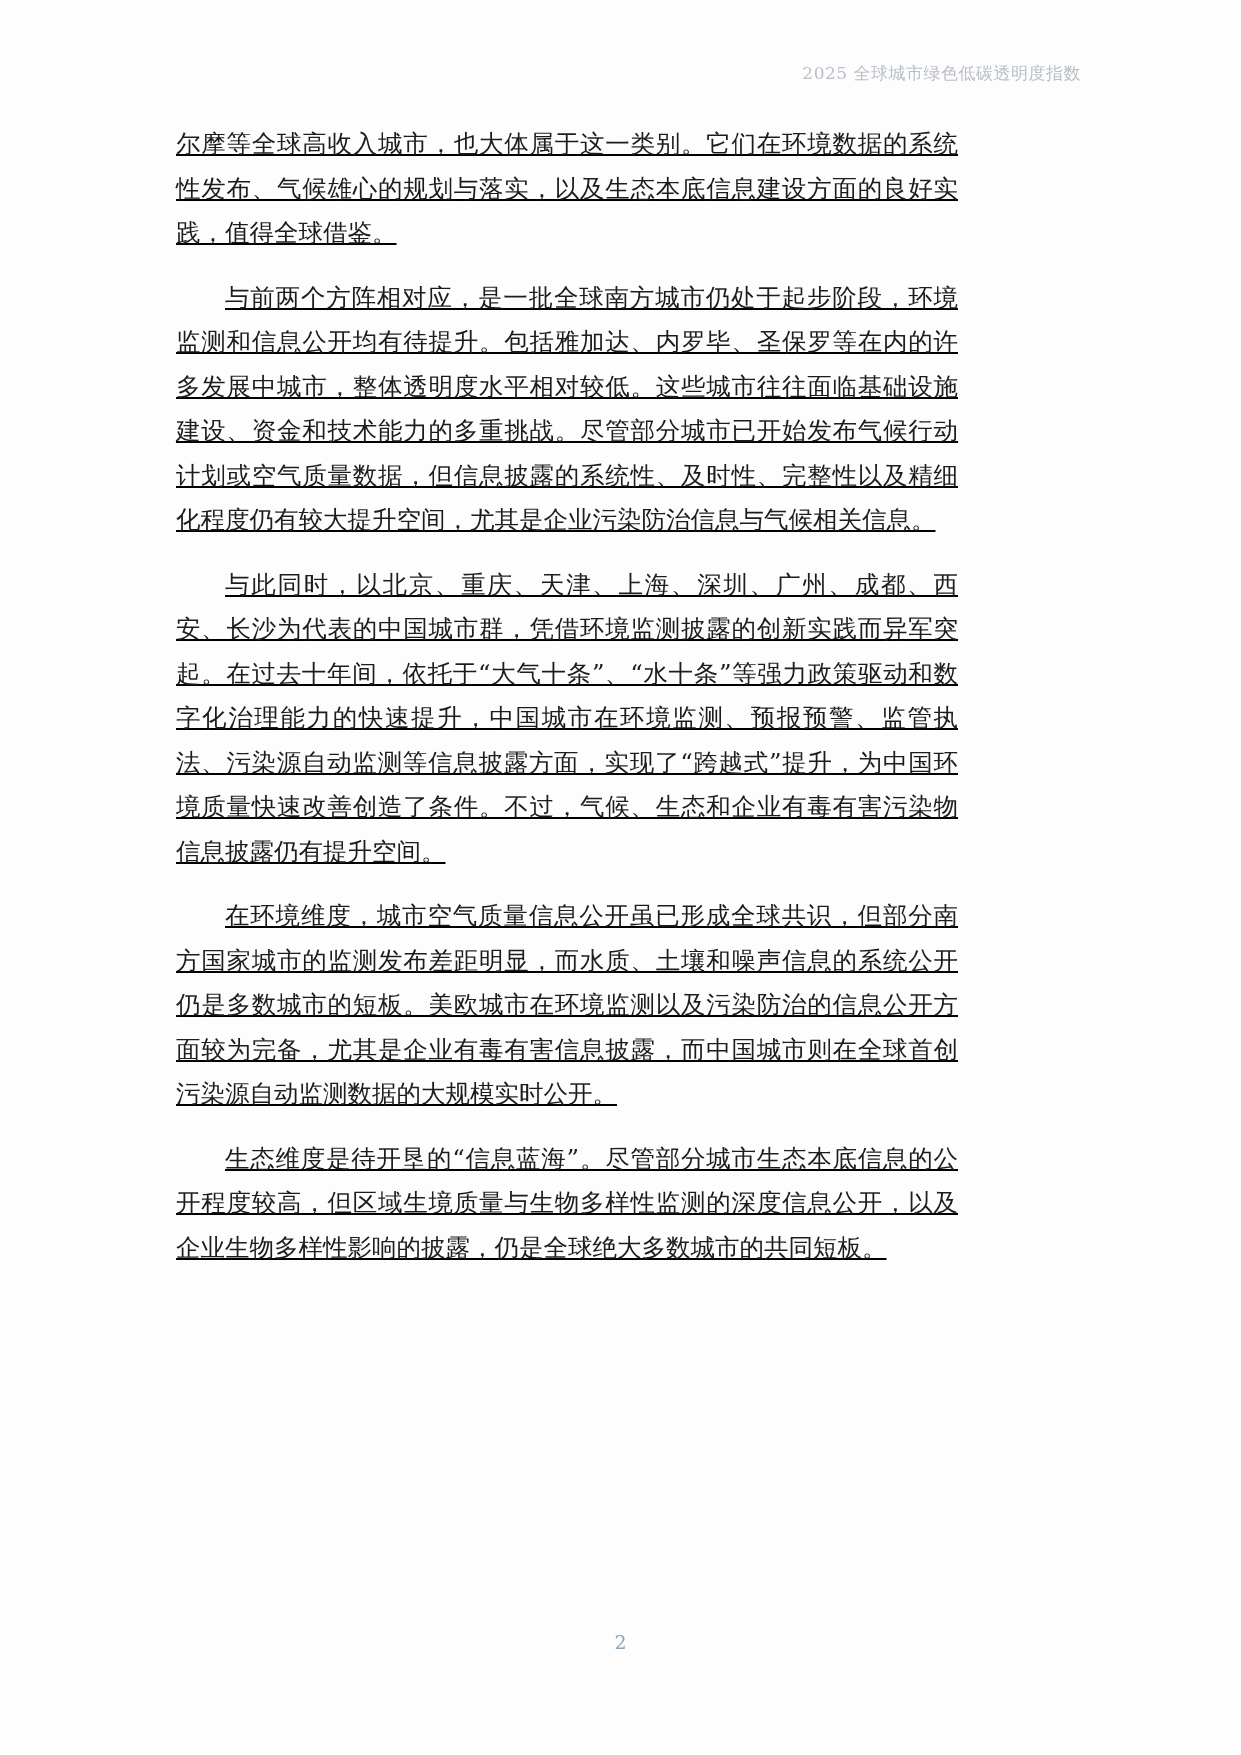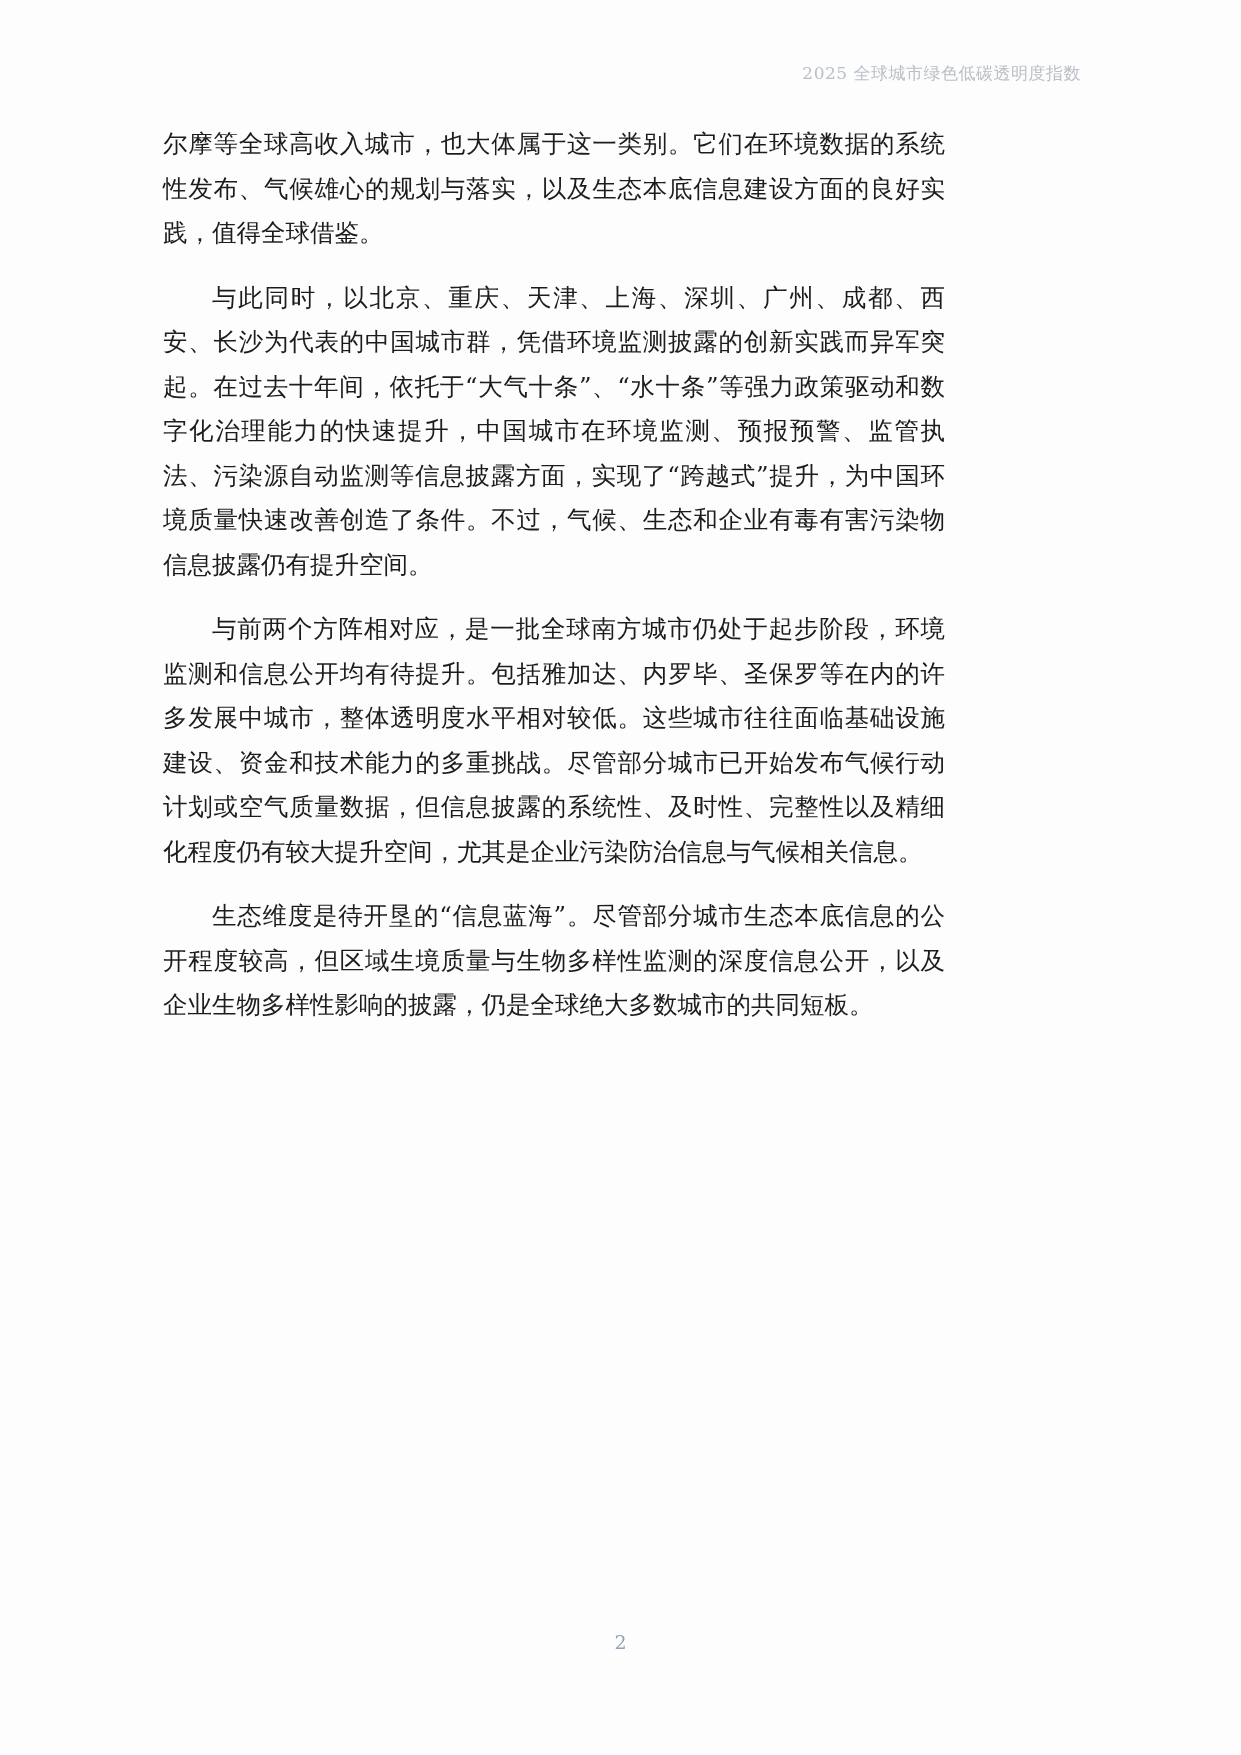--- a/index.html
+++ b/index.html
@@ -26,22 +26,23 @@
     text-align: right;
     font-size: 17px;
     color: #b9bfc6;
     letter-spacing: 0.5px;
     font-family: "DejaVu Serif", "Liberation Serif", serif;
     white-space: nowrap;
   }
   .content {
     position: absolute;
     top: 122px;
-    left: 163px;
+    left: 176px;
     width: 782px;
+    text-decoration: underline;
   }
   p.body-text {
     margin: 0 0 2px 0;
     font-size: 24.5px;
     line-height: 44.5px;
     color: #1c1c1c;
     text-align: justify;
     text-justify: inter-character;
     font-family: "DejaVu Serif", "Liberation Serif", serif;
     letter-spacing: 0px;
@@ -74,20 +75,21 @@
 </style>
 </head>
 <body>
 
 <div class="page">
 
   <div class="running-header">2025 全球城市绿色低碳透明度指数</div>
 
   <div class="content">
       <p class="body-text">尔摩等全球高收入城市，也大体属于这一类别。它们在环境数据的系统性发布、气候雄心的规划与落实，以及生态本底信息建设方面的良好实践，值得全球借鉴。</p>
+      <p class="body-text indent para-gap">与前两个方阵相对应，是一批全球南方城市仍处于起步阶段，环境监测和信息公开均有待提升。包括雅加达、内罗毕、圣保罗等在内的许多发展中城市，整体透明度水平相对较低。这些城市往往面临基础设施建设、资金和技术能力的多重挑战。尽管部分城市已开始发布气候行动计划或空气质量数据，但信息披露的系统性、及时性、完整性以及精细化程度仍有较大提升空间，尤其是企业污染防治信息与气候相关信息。</p>
       <p class="body-text indent para-gap">与此同时，以北京、重庆、天津、上海、深圳、广州、成都、西安、长沙为代表的中国城市群，凭借环境监测披露的创新实践而异军突起。在过去十年间，依托于“大气十条”、“水十条”等强力政策驱动和数字化治理能力的快速提升，中国城市在环境监测、预报预警、监管执法、污染源自动监测等信息披露方面，实现了“跨越式”提升，为中国环境质量快速改善创造了条件。不过，气候、生态和企业有毒有害污染物信息披露仍有提升空间。</p>
-      <p class="body-text indent para-gap">与前两个方阵相对应，是一批全球南方城市仍处于起步阶段，环境监测和信息公开均有待提升。包括雅加达、内罗毕、圣保罗等在内的许多发展中城市，整体透明度水平相对较低。这些城市往往面临基础设施建设、资金和技术能力的多重挑战。尽管部分城市已开始发布气候行动计划或空气质量数据，但信息披露的系统性、及时性、完整性以及精细化程度仍有较大提升空间，尤其是企业污染防治信息与气候相关信息。</p>
+      <p class="body-text indent para-gap">在环境维度，城市空气质量信息公开虽已形成全球共识，但部分南方国家城市的监测发布差距明显，而水质、土壤和噪声信息的系统公开仍是多数城市的短板。美欧城市在环境监测以及污染防治的信息公开方面较为完备，尤其是企业有毒有害信息披露，而中国城市则在全球首创污染源自动监测数据的大规模实时公开。</p>
       <p class="body-text indent para-gap">生态维度是待开垦的“信息蓝海”。尽管部分城市生态本底信息的公开程度较高，但区域生境质量与生物多样性监测的深度信息公开，以及企业生物多样性影响的披露，仍是全球绝大多数城市的共同短板。</p>
     </div>
 
   <div class="page-number">2</div>
 
 </div>
 
 </body></html>

